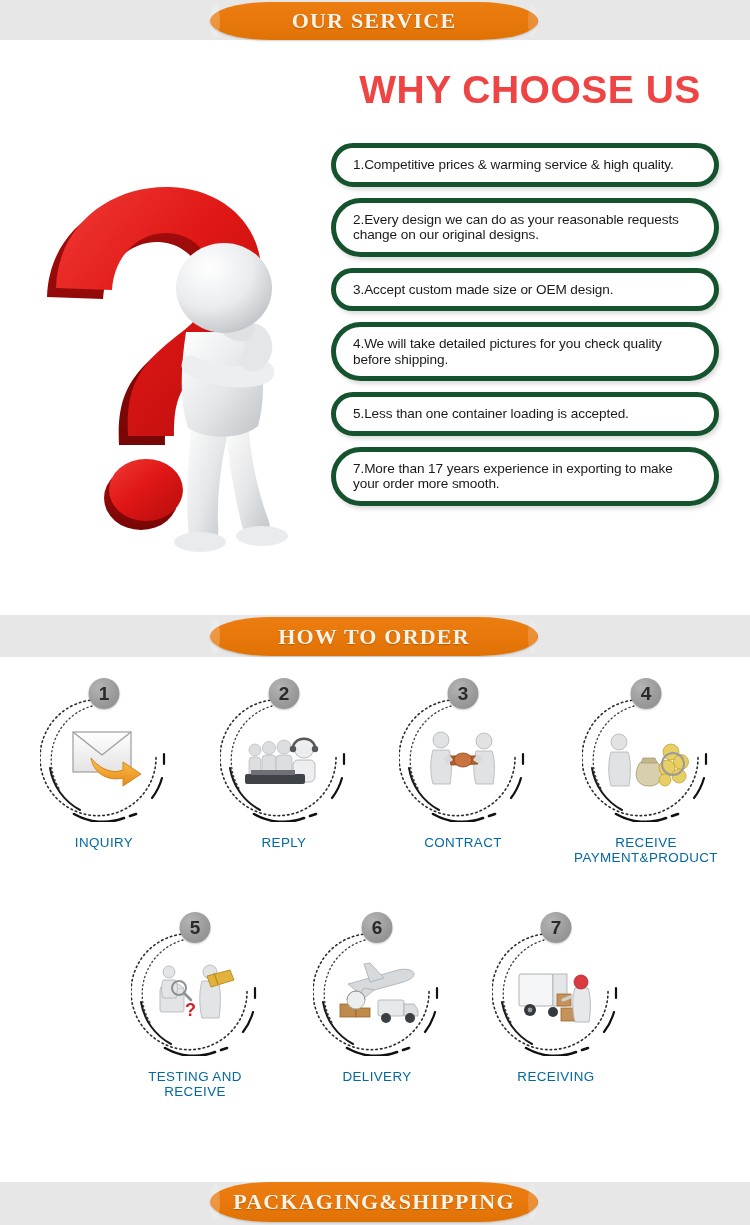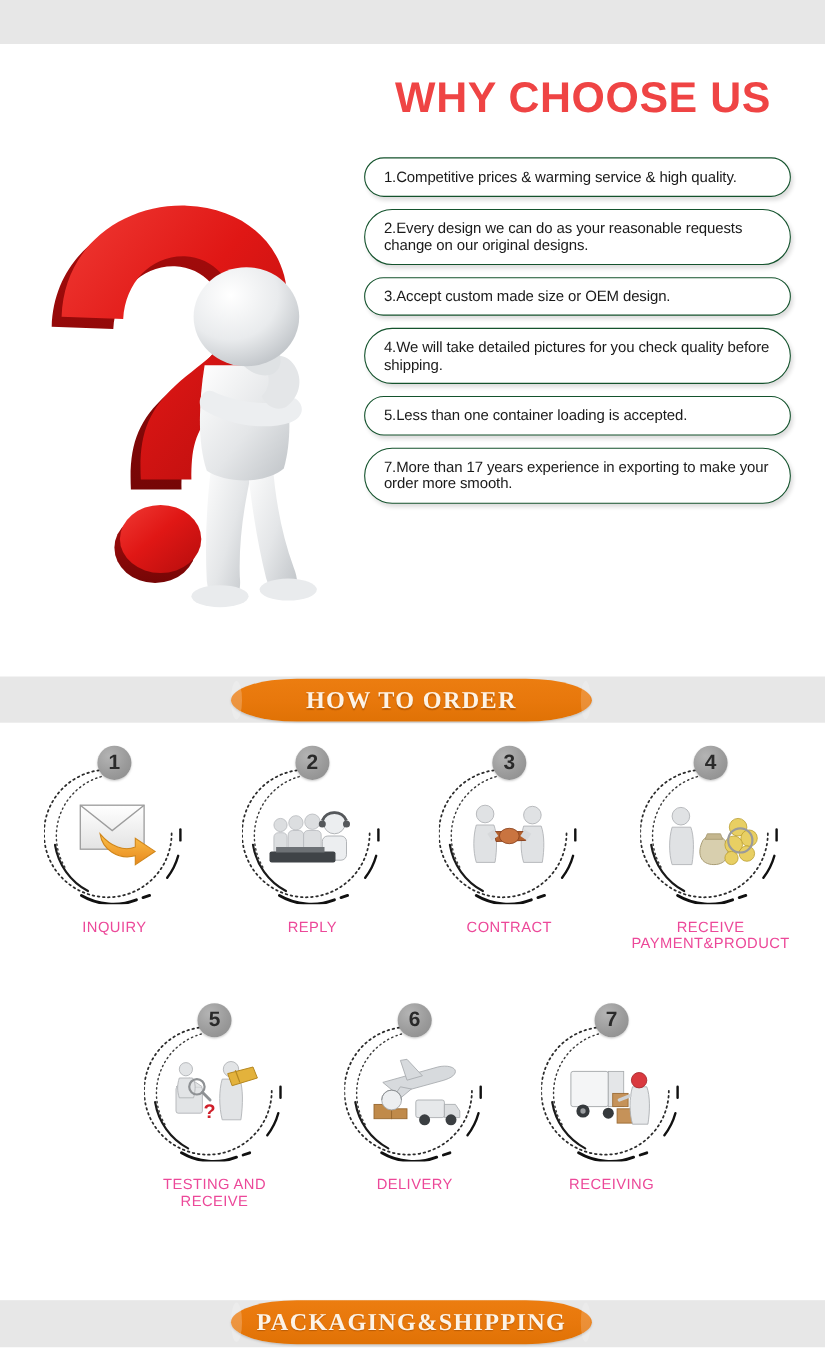--- a/index.html
+++ b/index.html
@@ -62,21 +62,21 @@
     font-family: "Liberation Sans", sans-serif;
   }
 
   
   #feature-list {
     position: absolute; left: 331px; top: 143px; width: 388px;
   }
   .feature-item {
     position: relative;
     background: #fff;
-    border: 1px solid #14532d;
+    border: 5px solid #14532d;
     border-radius: 30px;
     box-shadow: 2px 3px 4px rgba(0,0,0,0.14);
     padding: 9px 16px 9px 17px;
     margin-bottom: 11px;
     min-height: 33px;
     display: flex; align-items: center;
   }
   .feature-item .txt {
     font-size: 13.6px;
     line-height: 15.5px;
@@ -116,21 +116,21 @@
     position: absolute; top: 46px; left: 50%;
     transform: translateX(-50%);
     width: 86px; height: 70px;
     z-index: 3;
   }
   .step .label {
     position: absolute; left: 0; width: 100%;
     top: 157px;
     font-size: 13.4px; font-weight: 400;
     letter-spacing: 0.4px;
-    color: #ec4899;
+    color: #0369a1;
     line-height: 15px;
   }
   .step .label .l2 { display: block; }
 
   
   #step-1 { left: 19px;  top: 678px; }
   #step-2 { left: 199px; top: 678px; }
   #step-3 { left: 378px; top: 678px; }
   #step-4 { left: 561px; top: 678px; }
   #step-5 { left: 110px; top: 912px; }
@@ -139,20 +139,23 @@
 </style>
 </head>
 <body>
 
 <div class="page">
 
   <div class="grey-band" id="band-top"></div>
   <div class="grey-band" id="band-mid"></div>
   <div class="grey-band" id="band-bottom"></div>
 
+  <div class="banner" id="banner-our-service">
+    <span>OUR SERVICE</span>
+  </div>
 
   <div id="why-title">WHY CHOOSE US</div>
 
   <div id="qmark-illustration">
     <svg viewBox="0 0 300 400" width="300" height="400" xmlns="http://www.w3.org/2000/svg">
       <defs>
         <linearGradient id="redG" x1="0" y1="0" x2="1" y2="1">
           <stop offset="0%" stop-color="#f03a34"></stop>
           <stop offset="45%" stop-color="#e01715"></stop>
           <stop offset="100%" stop-color="#b50d0d"></stop>

